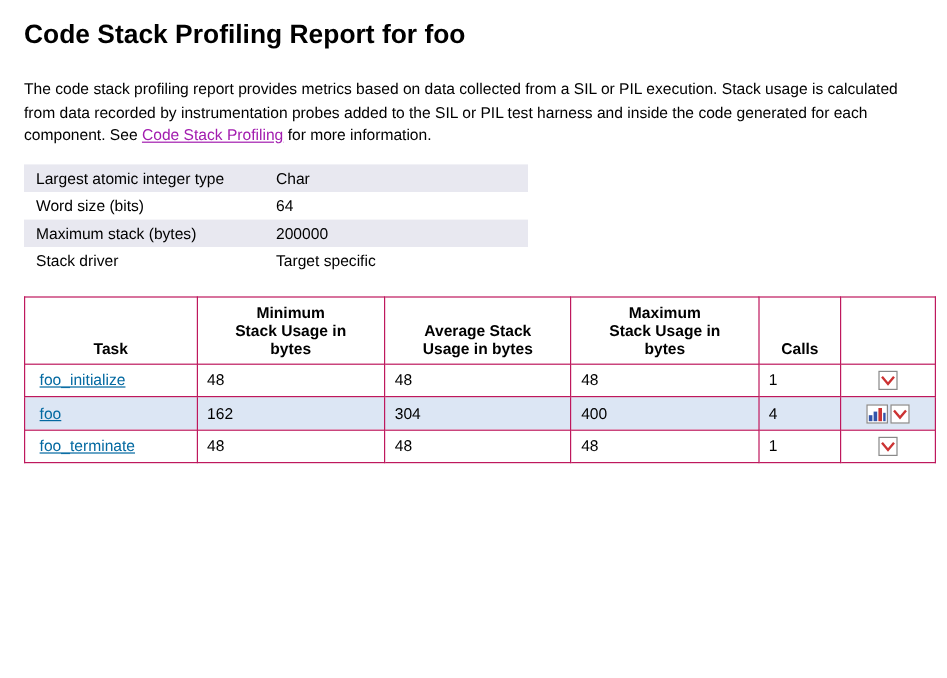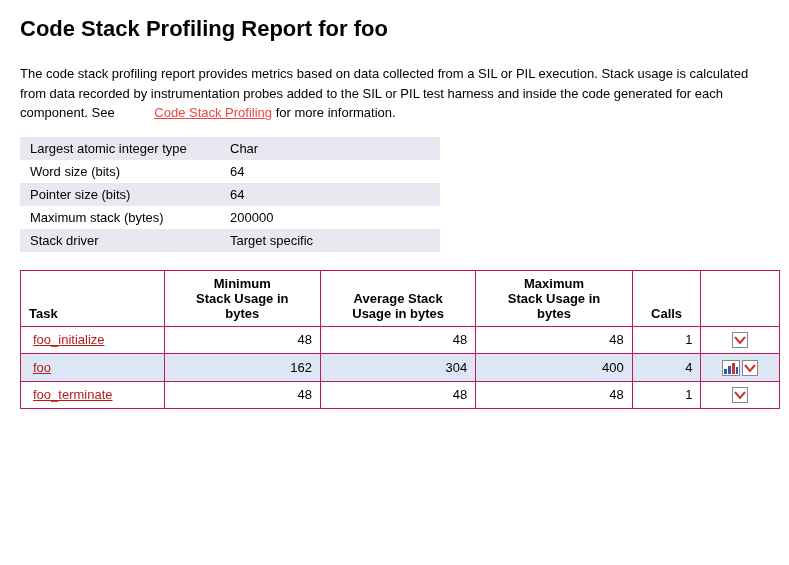--- a/index.html
+++ b/index.html
@@ -15,23 +15,22 @@
       font-size: 22px;
       font-weight: bold;
       margin-bottom: 22px;
     }
     .intro {
       font-size: 13px;
       line-height: 1.5;
       margin-bottom: 14px;
     }
     .intro a {
-      color: #ef4444;
+      color: #a21caf;
       text-decoration: underline;
-      margin-left: 36px;
     }
     h2 {
       font-size: 15px;
       font-weight: bold;
       margin-bottom: 10px;
     }
     .section {
       margin-bottom: 18px;
     }
     
@@ -67,38 +66,38 @@
     }
     .tasks-table thead tr {
       background-color: #fff;
     }
     .tasks-table th {
       font-weight: bold;
       text-align: center;
       vertical-align: bottom;
     }
     .tasks-table th.left-align {
-      text-align: left;
+      text-align: center;
       vertical-align: bottom;
     }
     .tasks-table tbody tr:nth-child(odd) {
       background-color: #fff;
     }
     .tasks-table tbody tr:nth-child(even) {
       background-color: #dce6f4;
     }
     .tasks-table td.task-link {
       text-align: left;
       padding-left: 12px;
     }
     .tasks-table td.num {
-      text-align: right;
+      text-align: left;
     }
     .tasks-table a {
-      color: #b91c1c;
+      color: #0369a1;
       text-decoration: underline;
     }
     .icon-cell {
       text-align: center;
       white-space: nowrap;
     }
     .chart-icon {
       display: inline-block;
       width: 18px;
       height: 16px;
@@ -139,24 +138,20 @@
 
 <div class="section">
   <table class="summary-table">
     <tbody id="summary-tbody">
         <tr>
           <td>Largest atomic integer type</td>
           <td>Char</td>
         </tr>
         <tr>
           <td>Word size (bits)</td>
-          <td>64</td>
-        </tr>
-        <tr>
-          <td>Pointer size (bits)</td>
           <td>64</td>
         </tr>
         <tr>
           <td>Maximum stack (bytes)</td>
           <td>200000</td>
         </tr>
         <tr>
           <td>Stack driver</td>
           <td>Target specific</td>
         </tr>

